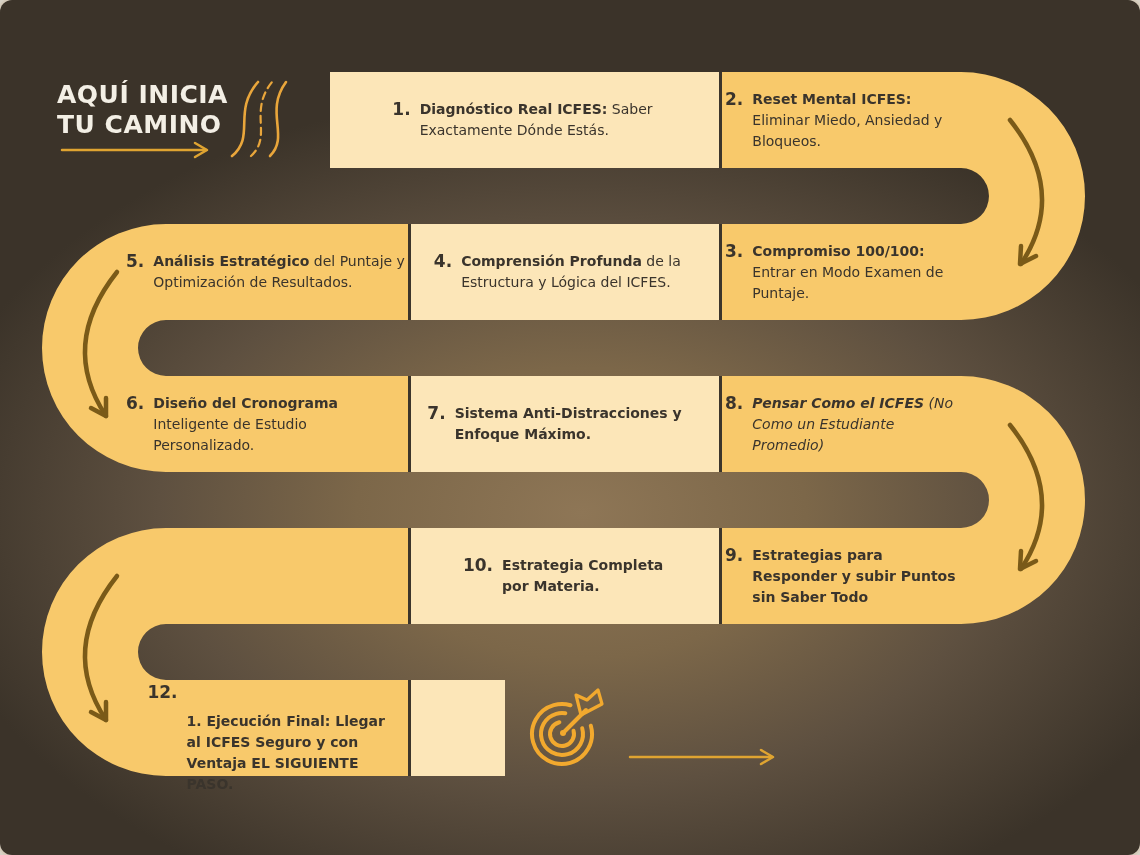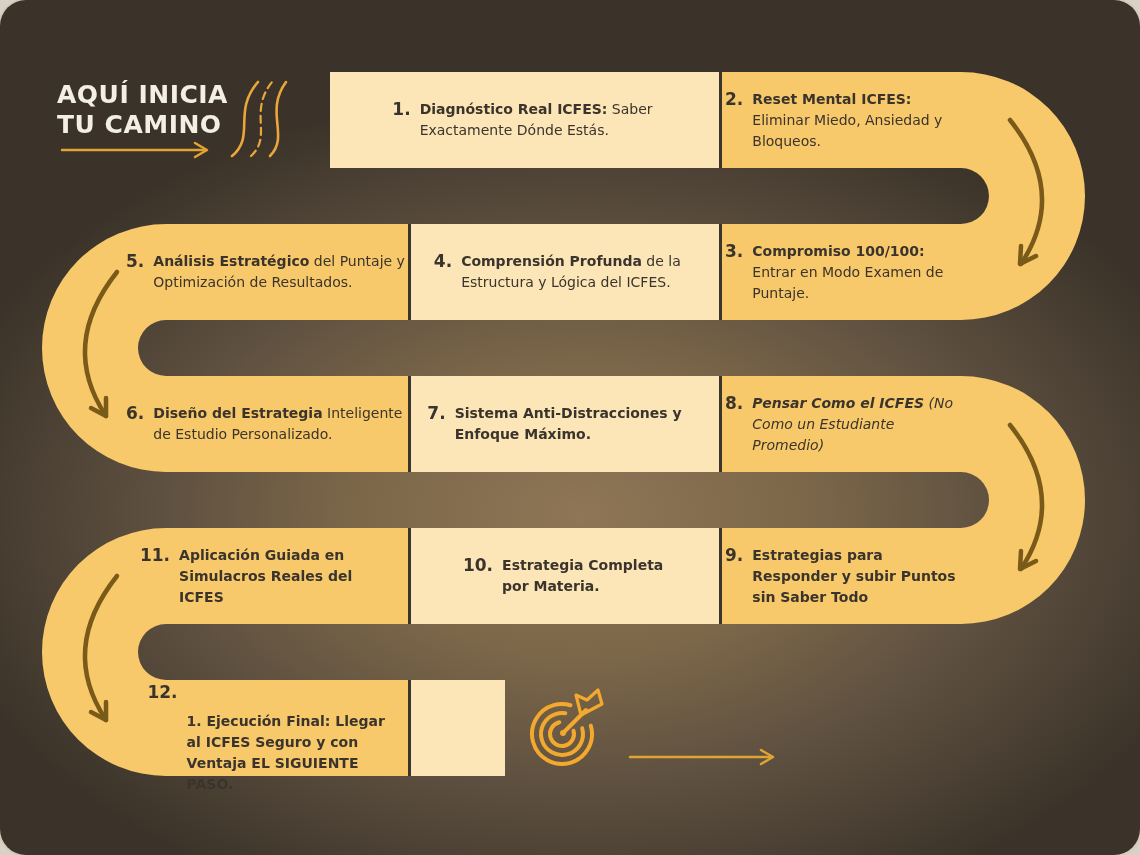--- a/index.html
+++ b/index.html
@@ -1,18 +1,18 @@
 <!DOCTYPE html>
 <html><head>
 <meta charset="utf-8">
 <style>
   html,body{margin:0;padding:0;background:#d8d2c6;}
   #canvas{
     position:relative;width:1140px;height:855px;overflow:hidden;
-    border-radius:26px;
+    border-radius:12px;
     background:radial-gradient(ellipse 58% 50% at 51% 60%, #8e7656 0%, #7c6749 34%, #5e5040 64%, #3b3329 100%);
     box-shadow:0 0 0 2px rgba(205,190,160,0.35);
     font-family:"DejaVu Sans","Liberation Sans",sans-serif;
   }
   svg.layer{position:absolute;left:0;top:0;}
   .step{position:absolute;display:flex;align-items:center;justify-content:center;}
   .step-inner{display:flex;align-items:flex-start;}
   .num{font-weight:700;font-size:17px;line-height:21px;color:#3a342c;margin-right:9px;white-space:nowrap;}
   .txt{font-size:14px;line-height:21px;color:#3a342c;}
   .txt .b{font-weight:700;}
@@ -134,21 +134,21 @@
   </div>
   <div class="step s5">
     <div class="step-inner">
         <span class="num">5.</span>
     <span class="txt"><span class="b">Análisis Estratégico</span><span class="r"> del Puntaje y Optimización de Resultados.</span></span>
       </div>
   </div>
   <div class="step s6">
     <div class="step-inner">
         <span class="num">6.</span>
-    <span class="txt"><span class="b">Diseño del Estrategia</span><span class="r"> Inteligente de Estudio Personalizado.</span></span>
+    <span class="txt"><span class="b">Diseño del Cronograma</span><span class="r"> Inteligente de Estudio Personalizado.</span></span>
       </div>
   </div>
   <div class="step s7">
     <div class="step-inner">
         <span class="num">7.</span>
     <span class="txt"><span class="b">Sistema Anti-Distracciones y Enfoque Máximo.</span><span class="r"></span></span>
       </div>
   </div>
   <div class="step s8">
     <div class="step-inner">
@@ -161,26 +161,20 @@
         <span class="num">9.</span>
     <span class="txt"><span class="b">Estrategias para Responder y subir Puntos sin Saber Todo</span><span class="r"></span></span>
       </div>
   </div>
   <div class="step s10">
     <div class="step-inner">
         <span class="num">10.</span>
     <span class="txt"><span class="b">Estrategia Completa por Materia.</span><span class="r"></span></span>
       </div>
   </div>
-  <div class="step s11">
-    <div class="step-inner">
-        <span class="num">11.</span>
-    <span class="txt"><span class="b">Aplicación Guiada en Simulacros Reales del ICFES</span><span class="r"></span></span>
-      </div>
-  </div>
   <div class="step s12">
     <div class="step-inner">
         <span class="num">12.</span>
     <span class="txt"><span class="b">1. Ejecución Final: Llegar al ICFES Seguro y con Ventaja EL SIGUIENTE PASO.</span><span class="r"></span></span>
       </div>
   </div>
 
   <svg class="icon" style="left:524px;top:686px;" width="86" height="86" viewBox="0 0 86 86">
     <g stroke="#F2A92E" fill="none" stroke-linecap="round" stroke-linejoin="round">
       <circle cx="38" cy="48" r="30" stroke-width="4" pathLength="100" stroke-dasharray="84 16" transform="rotate(-16 38 48)"></circle>

